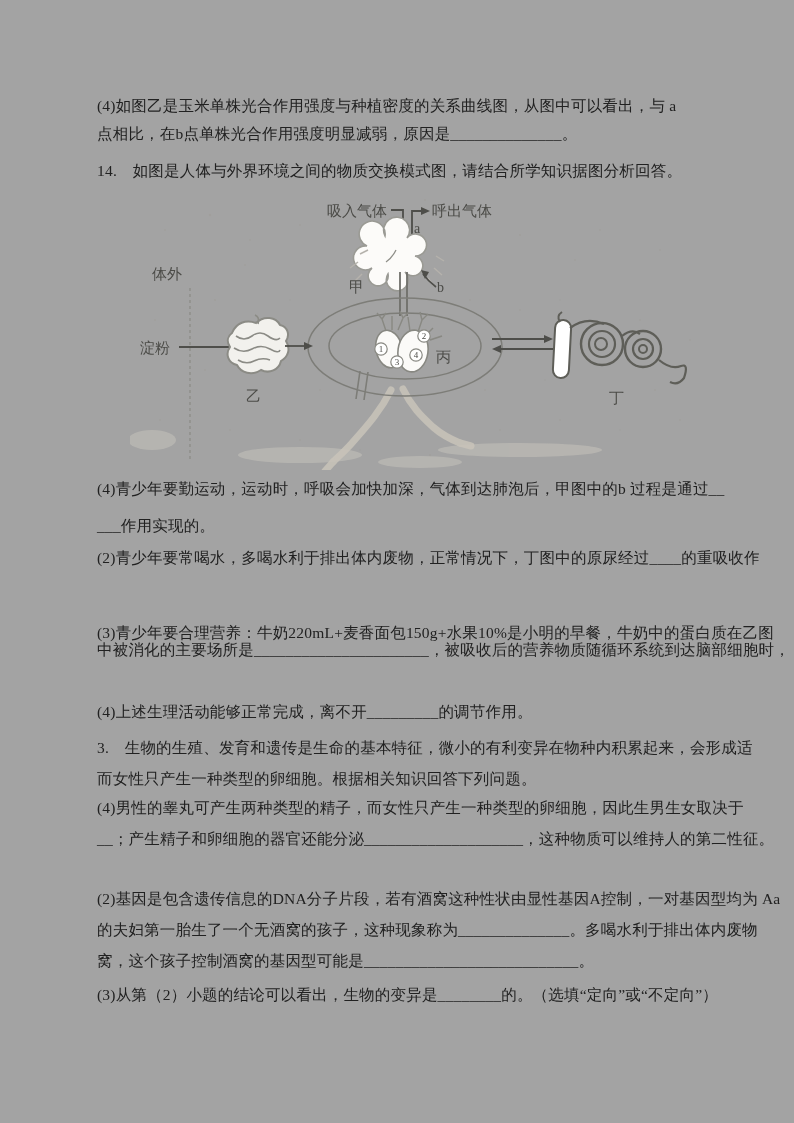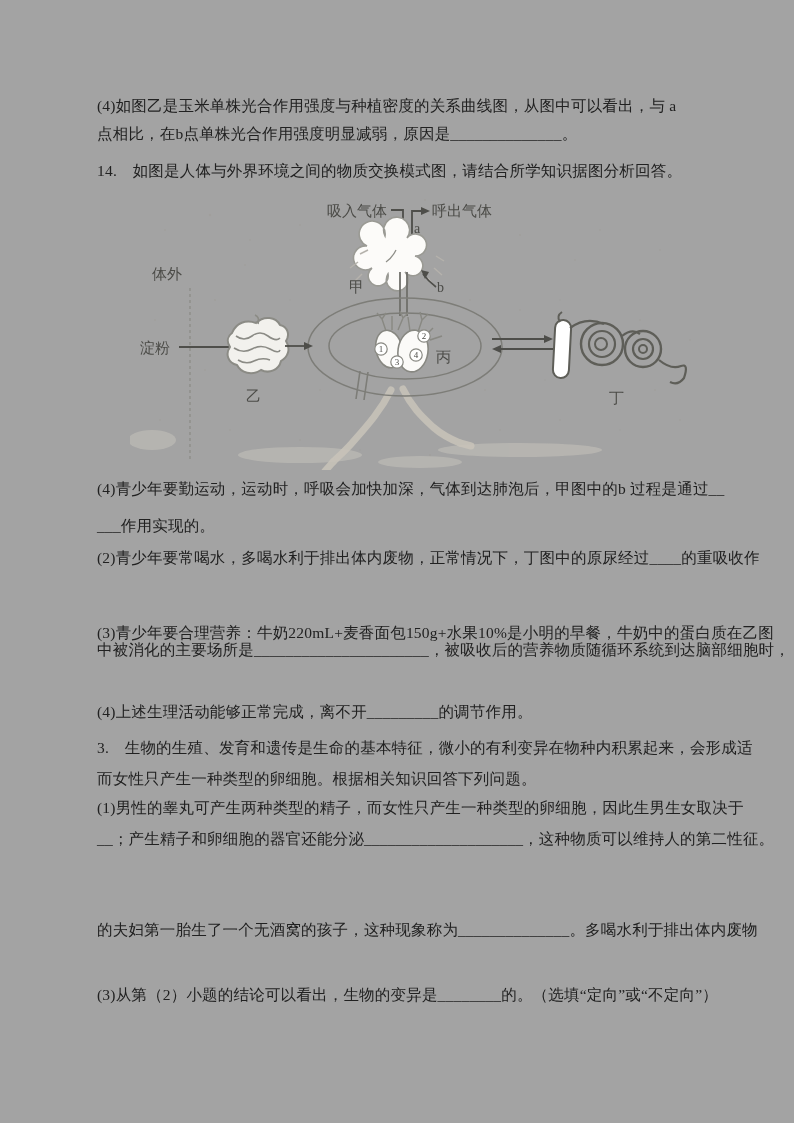--- a/index.html
+++ b/index.html
@@ -195,18 +195,20 @@
 
   <div class="line" style="top:479px">(4)青少年要勤运动，运动时，呼吸会加快加深，气体到达肺泡后，甲图中的b 过程是通过__</div>
   <div class="line" style="top:516px">___作用实现的。</div>
   <div class="line" style="top:548px">(2)青少年要常喝水，多喝水利于排出体内废物，正常情况下，丁图中的原尿经过____的重吸收作</div>
   <div class="line" style="top:623px">(3)青少年要合理营养：牛奶220mL+麦香面包150g+水果10%是小明的早餐，牛奶中的蛋白质在乙图</div>
   <div class="line" style="top:640px">中被消化的主要场所是______________________，被吸收后的营养物质随循环系统到达脑部细胞时，</div>
   <div class="line" style="top:702px">(4)上述生理活动能够正常完成，离不开_________的调节作用。</div>
 
   <div class="line" style="top:738px">3.　生物的生殖、发育和遗传是生命的基本特征，微小的有利变异在物种内积累起来，会形成适</div>
   <div class="line" style="top:769px">而女性只产生一种类型的卵细胞。根据相关知识回答下列问题。</div>
-  <div class="line" style="top:798px">(1)男性的睾丸可产生两种类型的精子，而女性只产生一种类型的卵细胞，因此生男生女取决于</div>
+  <div class="line" style="top:798px">(4)男性的睾丸可产生两种类型的精子，而女性只产生一种类型的卵细胞，因此生男生女取决于</div>
   <div class="line" style="top:829px">__；产生精子和卵细胞的器官还能分泌____________________，这种物质可以维持人的第二性征。</div>
+  <div class="line" style="top:889px">(2)基因是包含遗传信息的DNA分子片段，若有酒窝这种性状由显性基因A控制，一对基因型均为  Aa</div>
   <div class="line" style="top:920px">的夫妇第一胎生了一个无酒窝的孩子，这种现象称为______________。多喝水利于排出体内废物</div>
+  <div class="line" style="top:951px">窝，这个孩子控制酒窝的基因型可能是___________________________。</div>
   <div class="line" style="top:985px">(3)从第（2）小题的结论可以看出，生物的变异是________的。（选填“定向”或“不定向”）</div>
 
 </div>
 
 </body></html>

